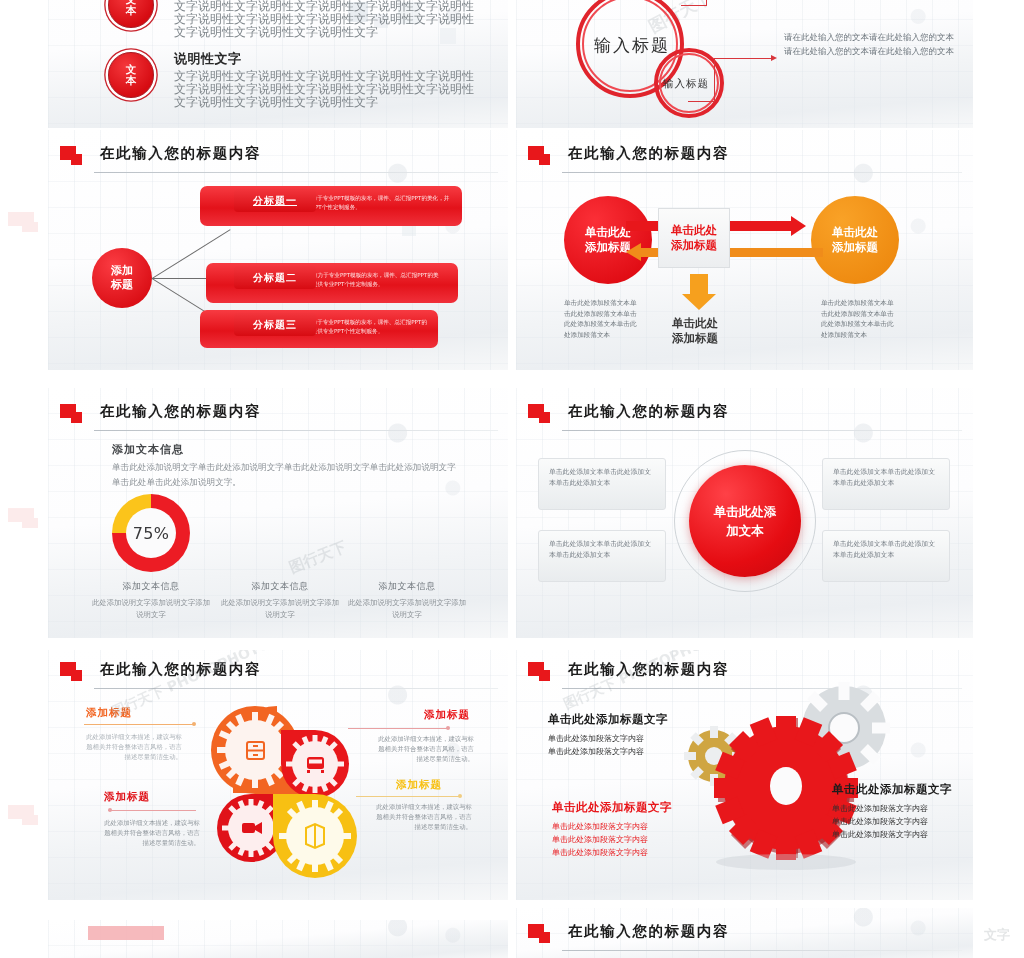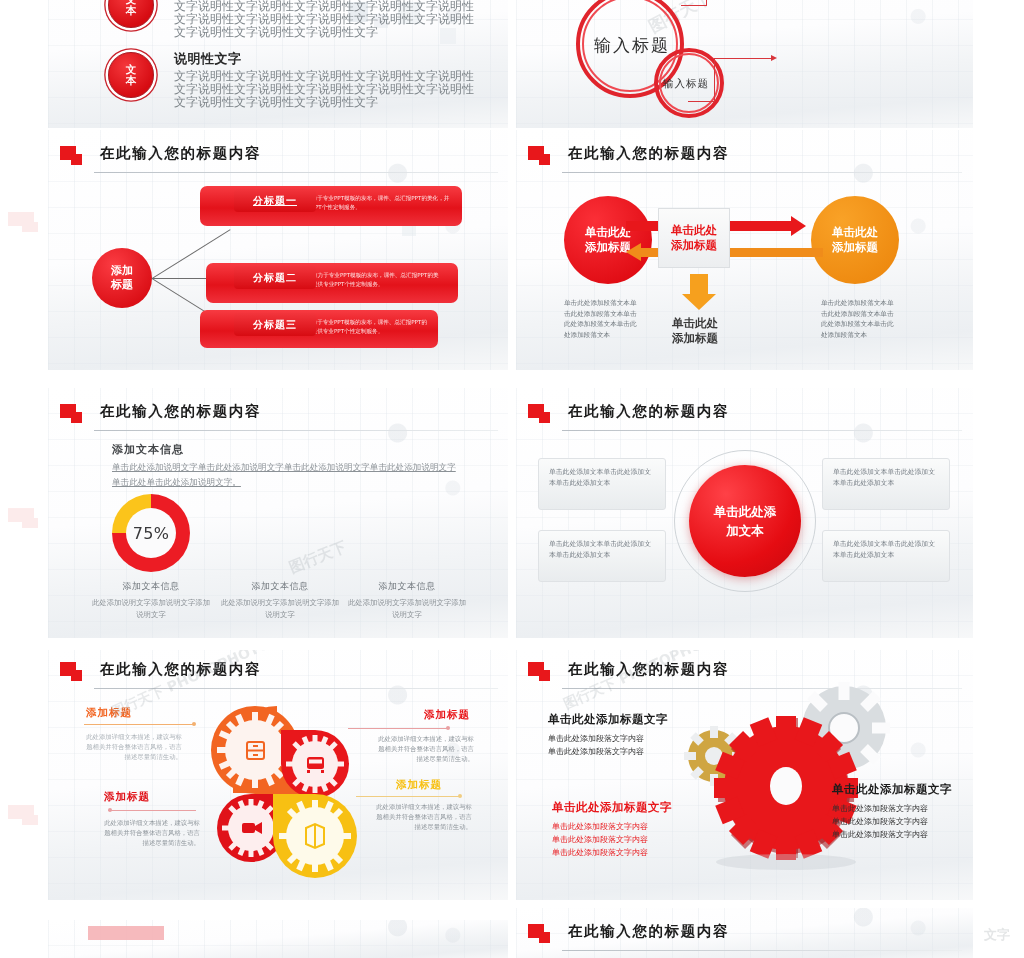--- a/index.html
+++ b/index.html
@@ -189,20 +189,21 @@
       <div class="hz" style="left:0; top:45px; width:26px;"></div>
 
     </div>
 
     <div class="connector" style="left:172px; top:88px; width:130px; height:72px;">
       <div class="vt" style="left:26px; top:28px; height:44px;"></div>
       <div class="hz" style="left:0; top:71px; width:27px;"></div>
       <div class="hz" style="left:26px; top:28px; width:58px;"></div>
       <div class="ar" style="left:83px; top:25px;"></div>
     </div>
+    <div class="cal-txt" style="left:268px; top:88px;">请在此处输入您的文本请在此处输入您的文本请在此处输入您的文本请在此处输入您的文本</div>
   </div>
 
   <div class="slide" style="left:48px; top:130px; width:460px; height:240px;">
     <div class="stitle" style="left:12px; top:14px;">
       <span class="sq">
           <i class="big"></i>
           <i class="sm"></i>
         </span>
       <span class="tx">在此输入您的标题内容</span>
     </div>
@@ -306,21 +307,21 @@
     <div class="stitle" style="left:12px; top:14px;">
       <span class="sq">
           <i class="big"></i>
           <i class="sm"></i>
         </span>
       <span class="tx">在此输入您的标题内容</span>
     </div>
     <div class="trule" style="left:46px; top:42px; width:404px;"></div>
 
     <div class="d-head" style="left:64px; top:54px;">添加文本信息</div>
-    <div class="d-sub" style="left:64px; top:72px;text-decoration:underline;">单击此处添加说明文字单击此处添加说明文字单击此处添加说明文字单击此处添加说明文字单击此处单击此处添加说明文字。</div>
+    <div class="d-sub" style="left:64px; top:72px;">单击此处添加说明文字单击此处添加说明文字单击此处添加说明文字单击此处添加说明文字单击此处单击此处添加说明文字。</div>
 
     <div class="donut" id="donut0" style="left: 64px; top: 106px; background: conic-gradient(rgb(236, 28, 36) 0deg, rgb(236, 28, 36) 270deg, rgb(251, 196, 27) 270deg, rgb(251, 196, 27) 360deg);">
       <div class="hole">75%</div>
     </div>
 
     <div class="d-cap" style="left:43px; top:192px;">
       <div class="t">添加文本信息</div>
       <div class="b">此处添加说明文字添加说明文字添加说明文字</div>
     </div>
     <div class="d-cap" style="left:172px; top:192px;">

